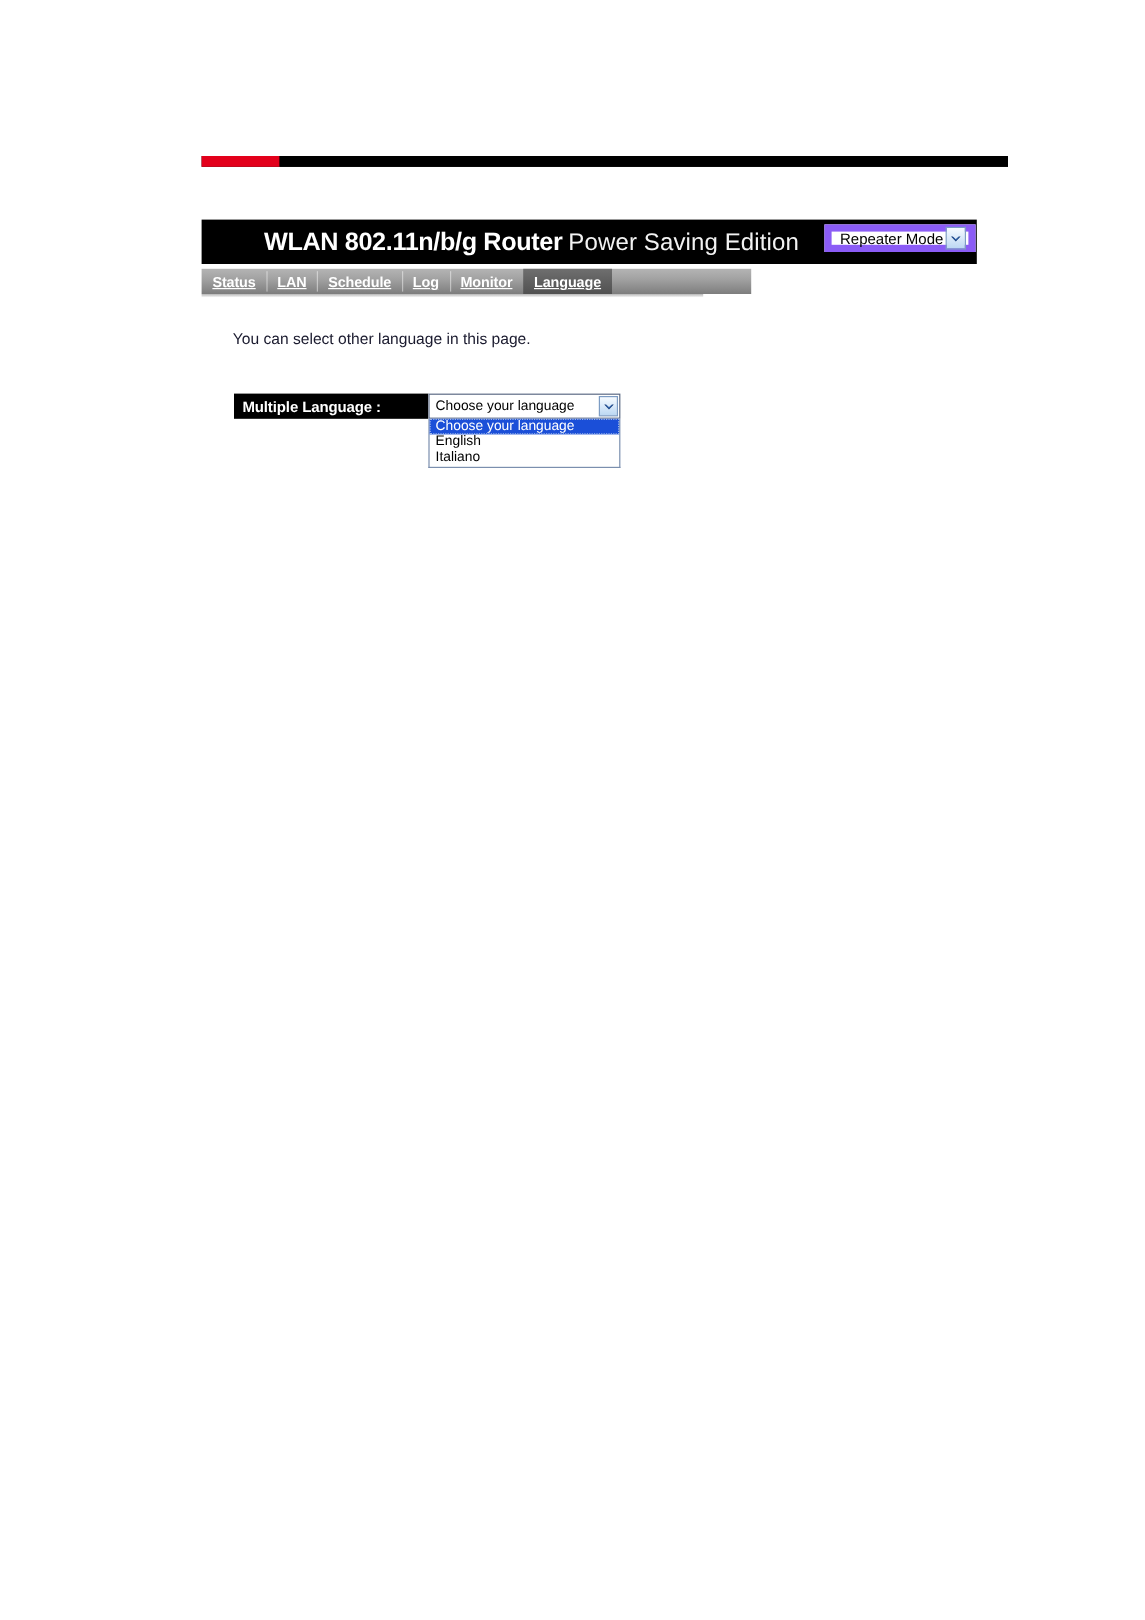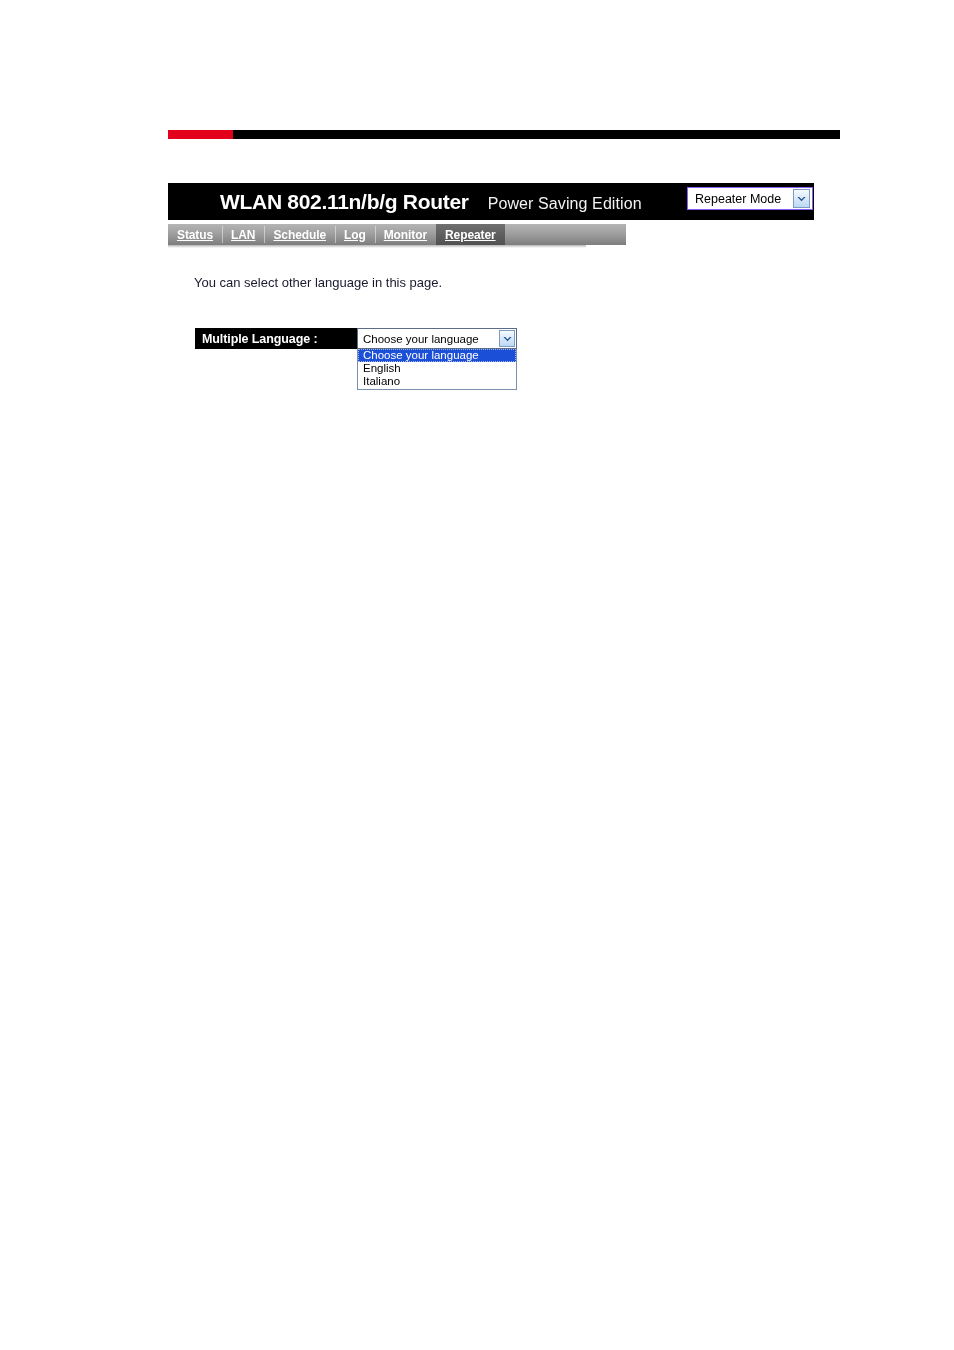--- a/index.html
+++ b/index.html
@@ -55,35 +55,35 @@
     line-height: 1;
   }
   .brand-main {
     color: #ffffff;
     font-size: 21px;
     font-weight: bold;
     letter-spacing: -0.3px;
   }
   .brand-sub {
     color: #f2f2f2;
-    font-size: 16px;
+    font-size: 20px;
     font-weight: normal;
     letter-spacing: 0.1px;
-    margin-left: 19px;
+    margin-left: 5px;
   }
 
   
   .mode-select {
     position: absolute;
     left: 687px;
     top: 187px;
     width: 126px;
     height: 23px;
     background: #ffffff;
-    border: 1px solid #8b5cf6;
+    border: 6px solid #8b5cf6;
     box-sizing: border-box;
     display: flex;
     align-items: center;
     font-size: 12.5px;
     color: #000000;
   }
   .mode-select .mode-value {
     flex: 1 1 auto;
     padding-left: 7px;
     white-space: nowrap;
@@ -272,21 +272,21 @@
   <div class="nav-item">
     <span class="nav-link">Schedule</span>
   </div>
   <div class="nav-item">
     <span class="nav-link">Log</span>
   </div>
   <div class="nav-item">
     <span class="nav-link">Monitor</span>
   </div>
   <div class="nav-item active">
-    <span class="nav-link">Repeater</span>
+    <span class="nav-link">Language</span>
   </div>
 </div>
 <div class="nav-shadow"></div>
 
 <div class="page-note">You can select other language in this page.</div>
 
 <div class="form-row">
   <div class="field-label">Multiple Language :</div>
   <div class="lang-control">
     <div class="lang-closed">

